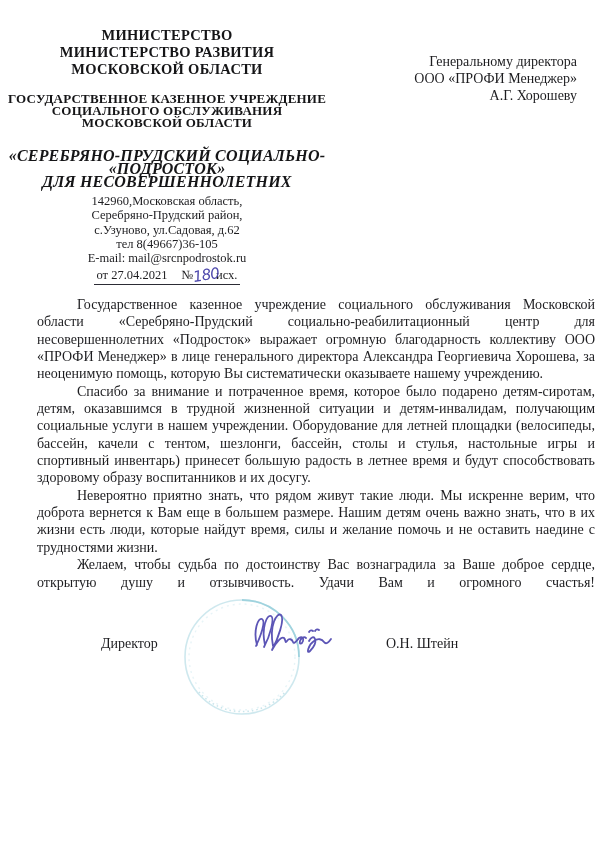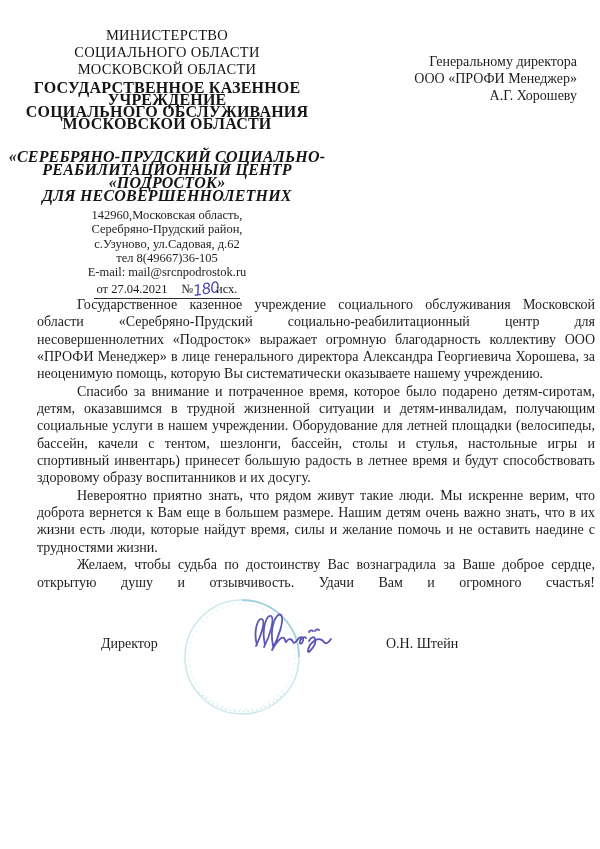--- a/index.html
+++ b/index.html
@@ -3,22 +3,22 @@
 <meta charset="utf-8">
 <style>
   html,body { margin:0; padding:0; background:#e8e8e8; }
   .page {
     position:relative; width:600px; height:849px; margin:0 auto;
     background:#ffffff; overflow:hidden;
     font-family:"Liberation Serif", serif; color:#1d1d20;
   }
   
   .org-col { position:absolute; left:0; top:27px; width:334px; text-align:center; }
-  .ministry   { font-weight:normal; font-size:14.5px; line-height:17px; letter-spacing:0.3px; color:#151517; }
-  .institution{ font-weight:bold; font-size:16px; line-height:12px; margin-top:4px; letter-spacing:0.2px; color:#151517; }
+  .ministry   { font-weight:bold; font-size:14.5px; line-height:17px; letter-spacing:0.3px; color:#151517; }
+  .institution{ font-weight:bold; font-size:13px; line-height:12px; margin-top:15px; letter-spacing:0.2px; color:#151517; }
   .center-name{ font-weight:bold; font-size:16px; line-height:13px; margin-top:20px; letter-spacing:0.2px; color:#151517;font-style:italic; }
   .contact    { font-size:12.5px; line-height:14.3px; margin-top:6px; }
   .ref-wrap   { margin-top:0px; }
   .ref-line   { display:inline-block; font-size:12.5px; line-height:15px;
                 border-bottom:1px solid #2c2c35; padding:0 3px 1px 3px; white-space:nowrap; }
   .ref-gap    { display:inline-block; width:14px; }
   .hw-number  {
     display:inline-block; font-family:"DejaVu Sans", sans-serif; font-style:italic;
     font-size:15px; color:#4f4aad; transform:rotate(-9deg) translateY(1px);
     margin:0 -3px 0 0; letter-spacing:-1px;
@@ -38,31 +38,30 @@
   .signature{ position:absolute; left:251px; top:609px; }
 </style>
 </head>
 <body>
 
 <div class="page">
 
   <div class="org-col">
     <div class="ministry">
       <div>МИНИСТЕРСТВО</div>
-      <div>СОЦИАЛЬНОГО ОБЛАСТИ</div>
+      <div>МИНИСТЕРСТВО РАЗВИТИЯ</div>
       <div>МОСКОВСКОЙ ОБЛАСТИ</div>
     </div>
     <div class="institution">
       <div>ГОСУДАРСТВЕННОЕ КАЗЕННОЕ УЧРЕЖДЕНИЕ</div>
       <div>СОЦИАЛЬНОГО ОБСЛУЖИВАНИЯ</div>
       <div>МОСКОВСКОЙ ОБЛАСТИ</div>
     </div>
     <div class="center-name">
       <div>«СЕРЕБРЯНО-ПРУДСКИЙ СОЦИАЛЬНО-</div>
-      <div>РЕАБИЛИТАЦИОННЫЙ ЦЕНТР</div>
       <div>«ПОДРОСТОК»</div>
       <div>ДЛЯ НЕСОВЕРШЕННОЛЕТНИХ</div>
     </div>
     <div class="contact">
       <div>142960,Московская область,</div>
       <div>Серебряно-Прудский район,</div>
       <div>с.Узуново, ул.Садовая, д.62</div>
       <div>тел 8(49667)36-105</div>
       <div>E-mail: mail@srcnpodrostok.ru</div>
     </div>

